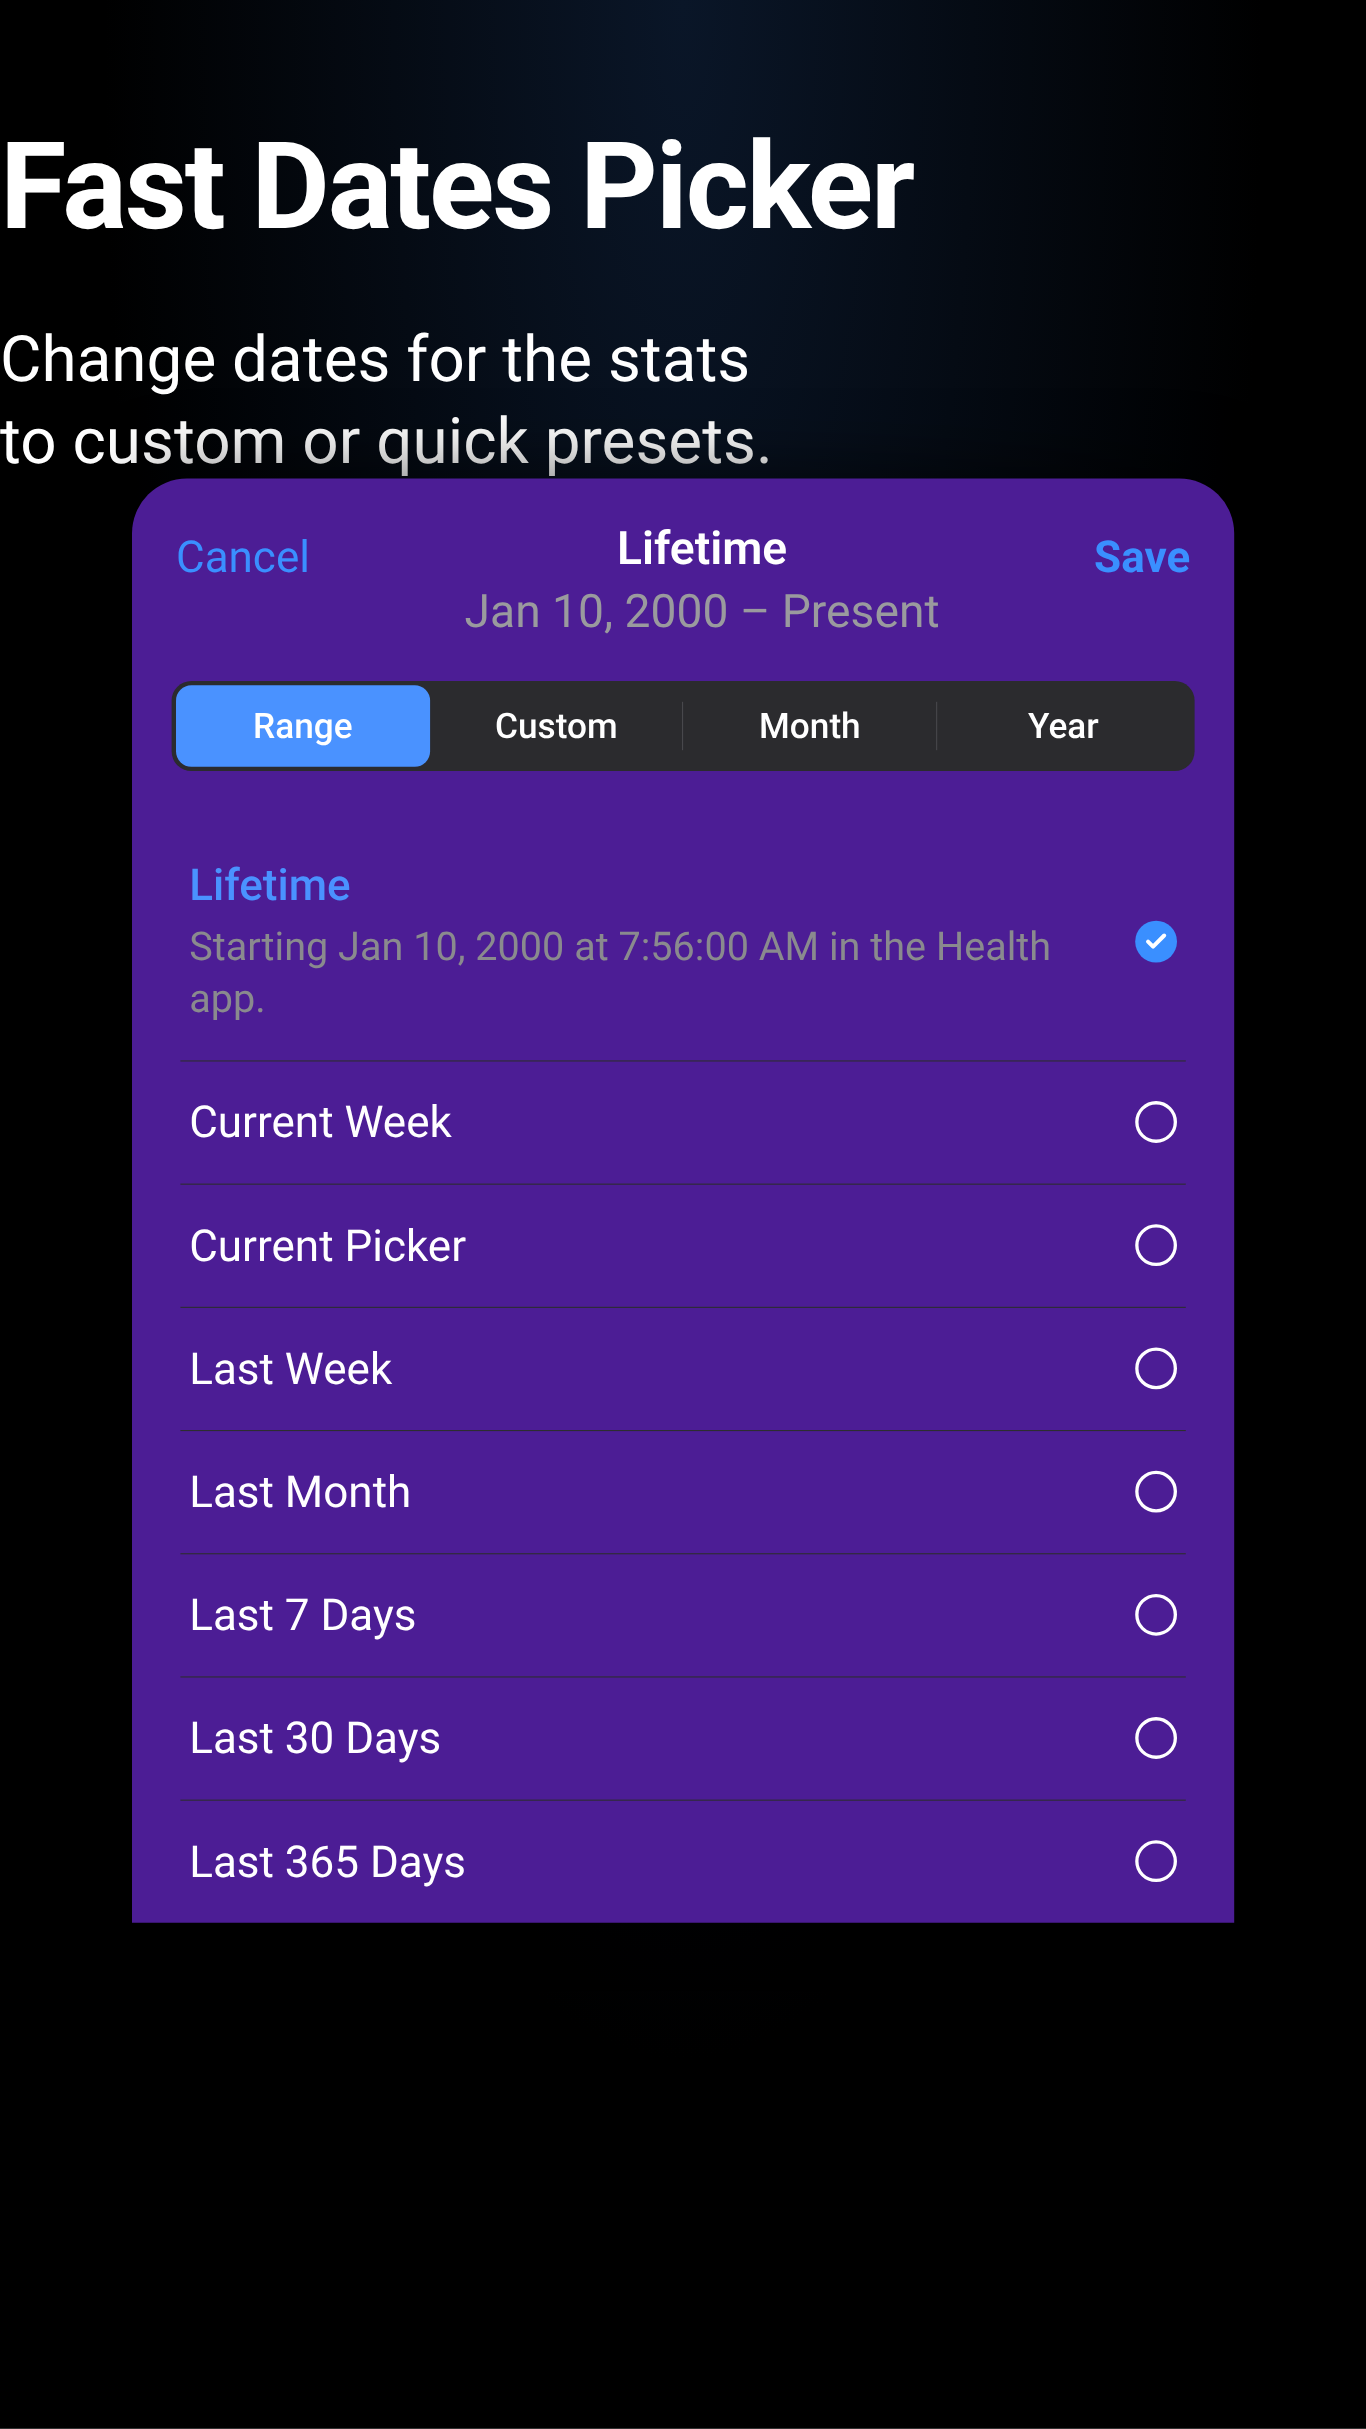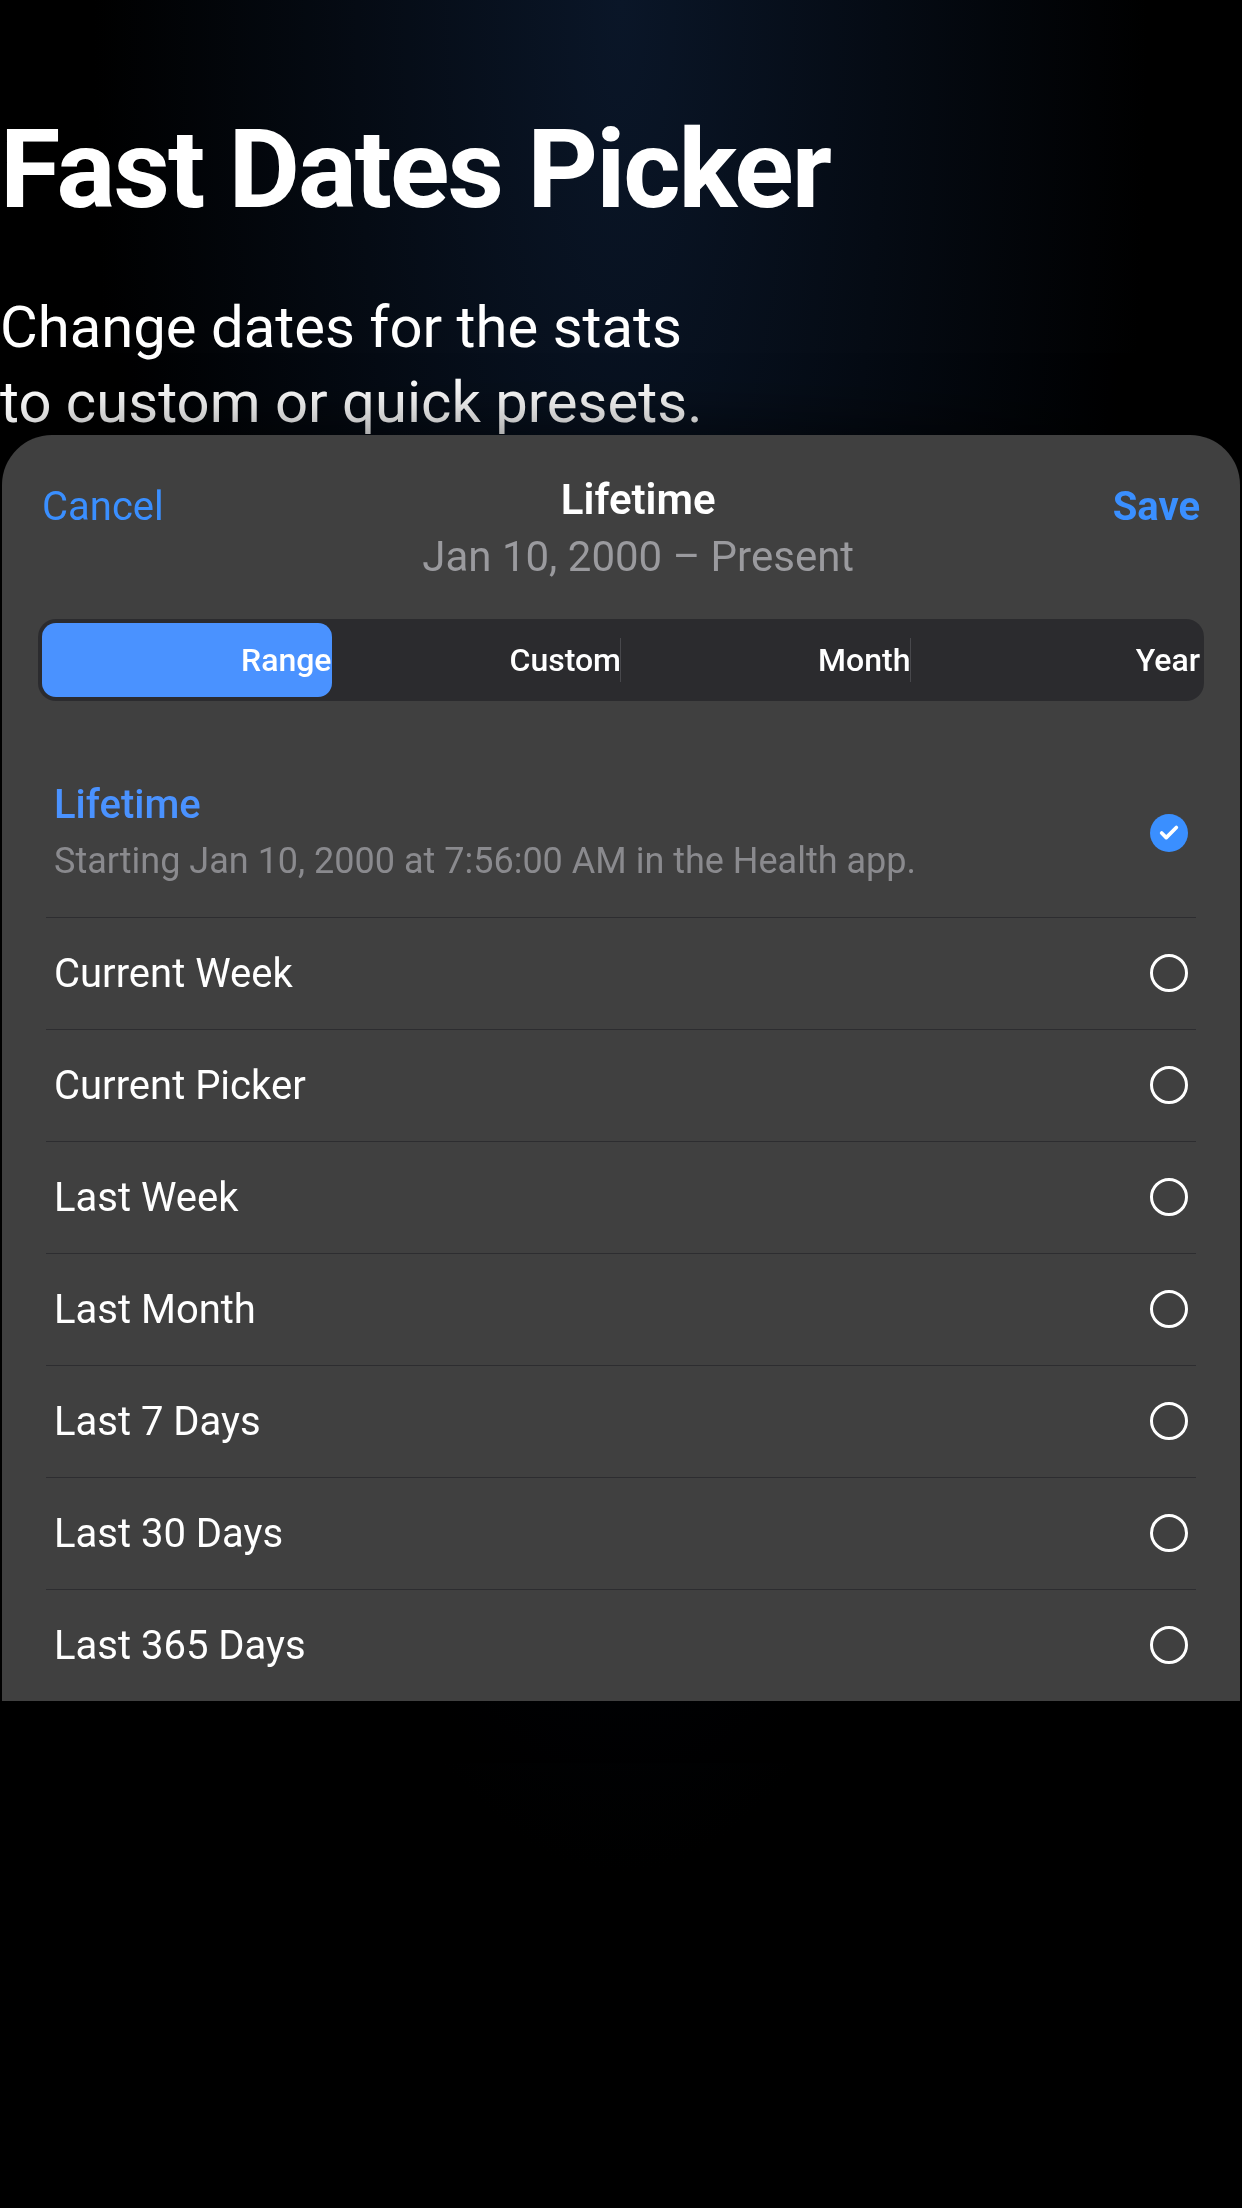--- a/index.html
+++ b/index.html
@@ -30,22 +30,22 @@
       font-size: 58px;
       font-weight: 400;
       margin-top: 56px;
       line-height: 1.3;
     }
     .sheet {
       position: absolute;
       top: 435px;
       left: 50%;
       transform: translateX(-50%);
-      width: 1238px;
-      background: #404040;
+      width: 1002px;
+      background: #4c1d95;
       border-radius: 50px 50px 0 0;
       padding: 40px 30px 0 30px;
       box-shadow: 0 -10px 60px rgba(0,0,0,0.5);
     }
     .sheet-header {
       display: flex;
       align-items: flex-start;
       justify-content: space-between;
       padding: 0 10px 38px 10px;
     }
@@ -77,21 +77,21 @@
     }
     .segmented {
       display: flex;
       background: #2b2b2e;
       border-radius: 18px;
       padding: 4px;
       margin: 0 6px;
     }
     .segment {
       flex: 1;
-      text-align: right;
+      text-align: center;
       padding: 18px 0;
       color: #ffffff;
       font-size: 32px;
       font-weight: 500;
       border-radius: 14px;
       cursor: pointer;
       position: relative;
     }
     .segment.active {
       background: #4a92ff;

